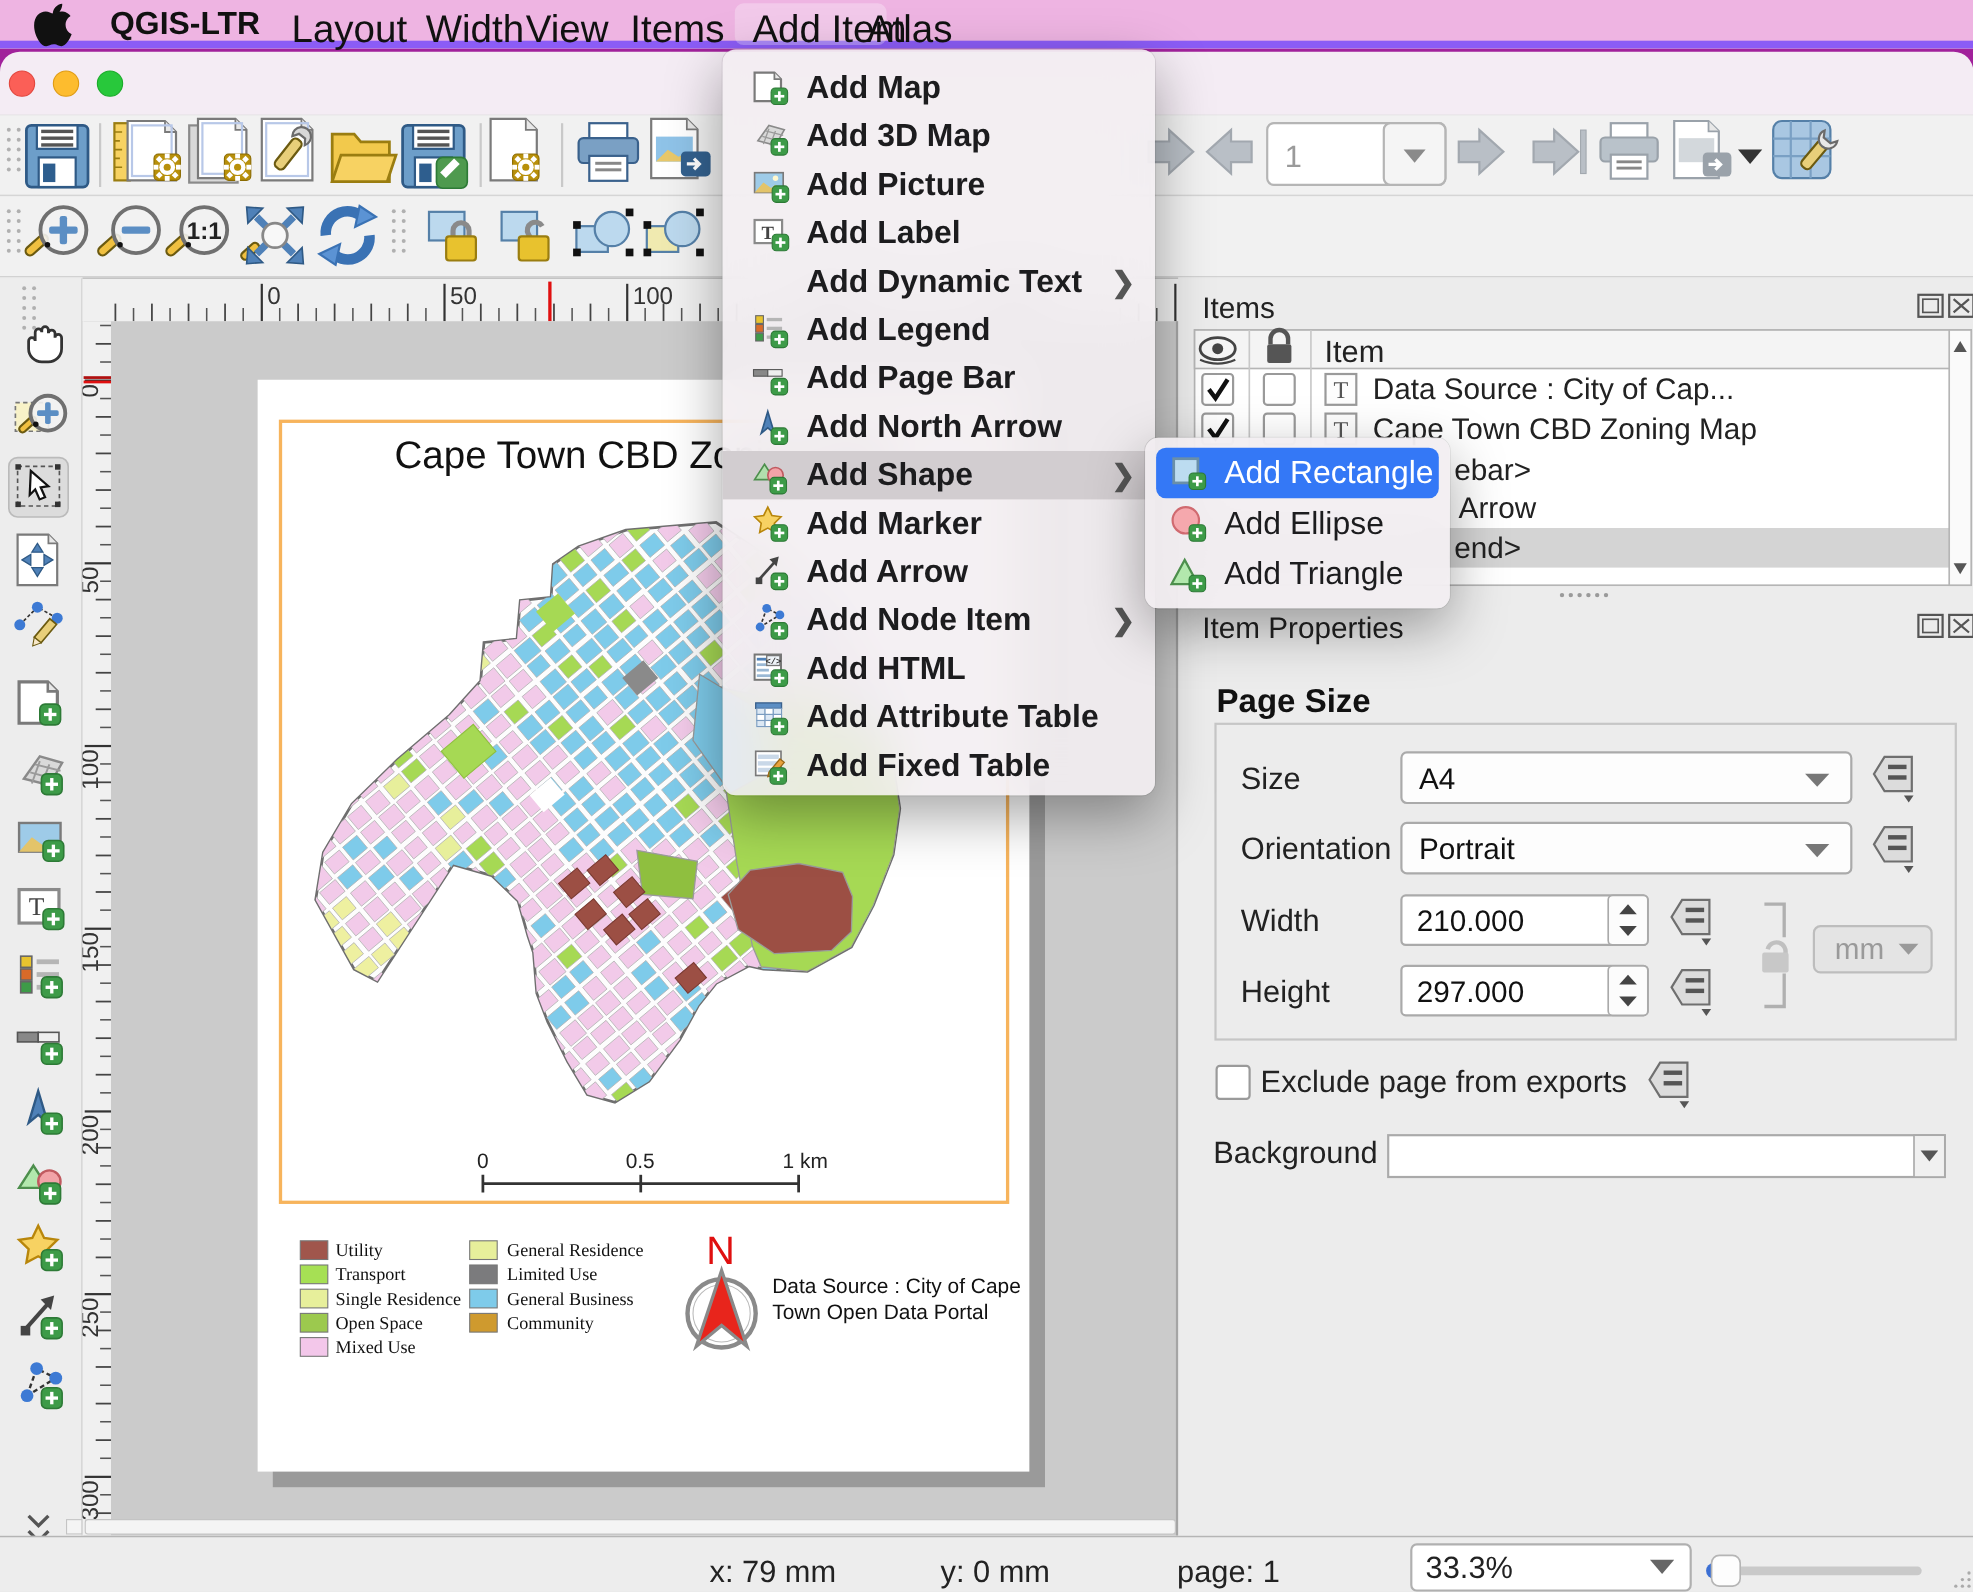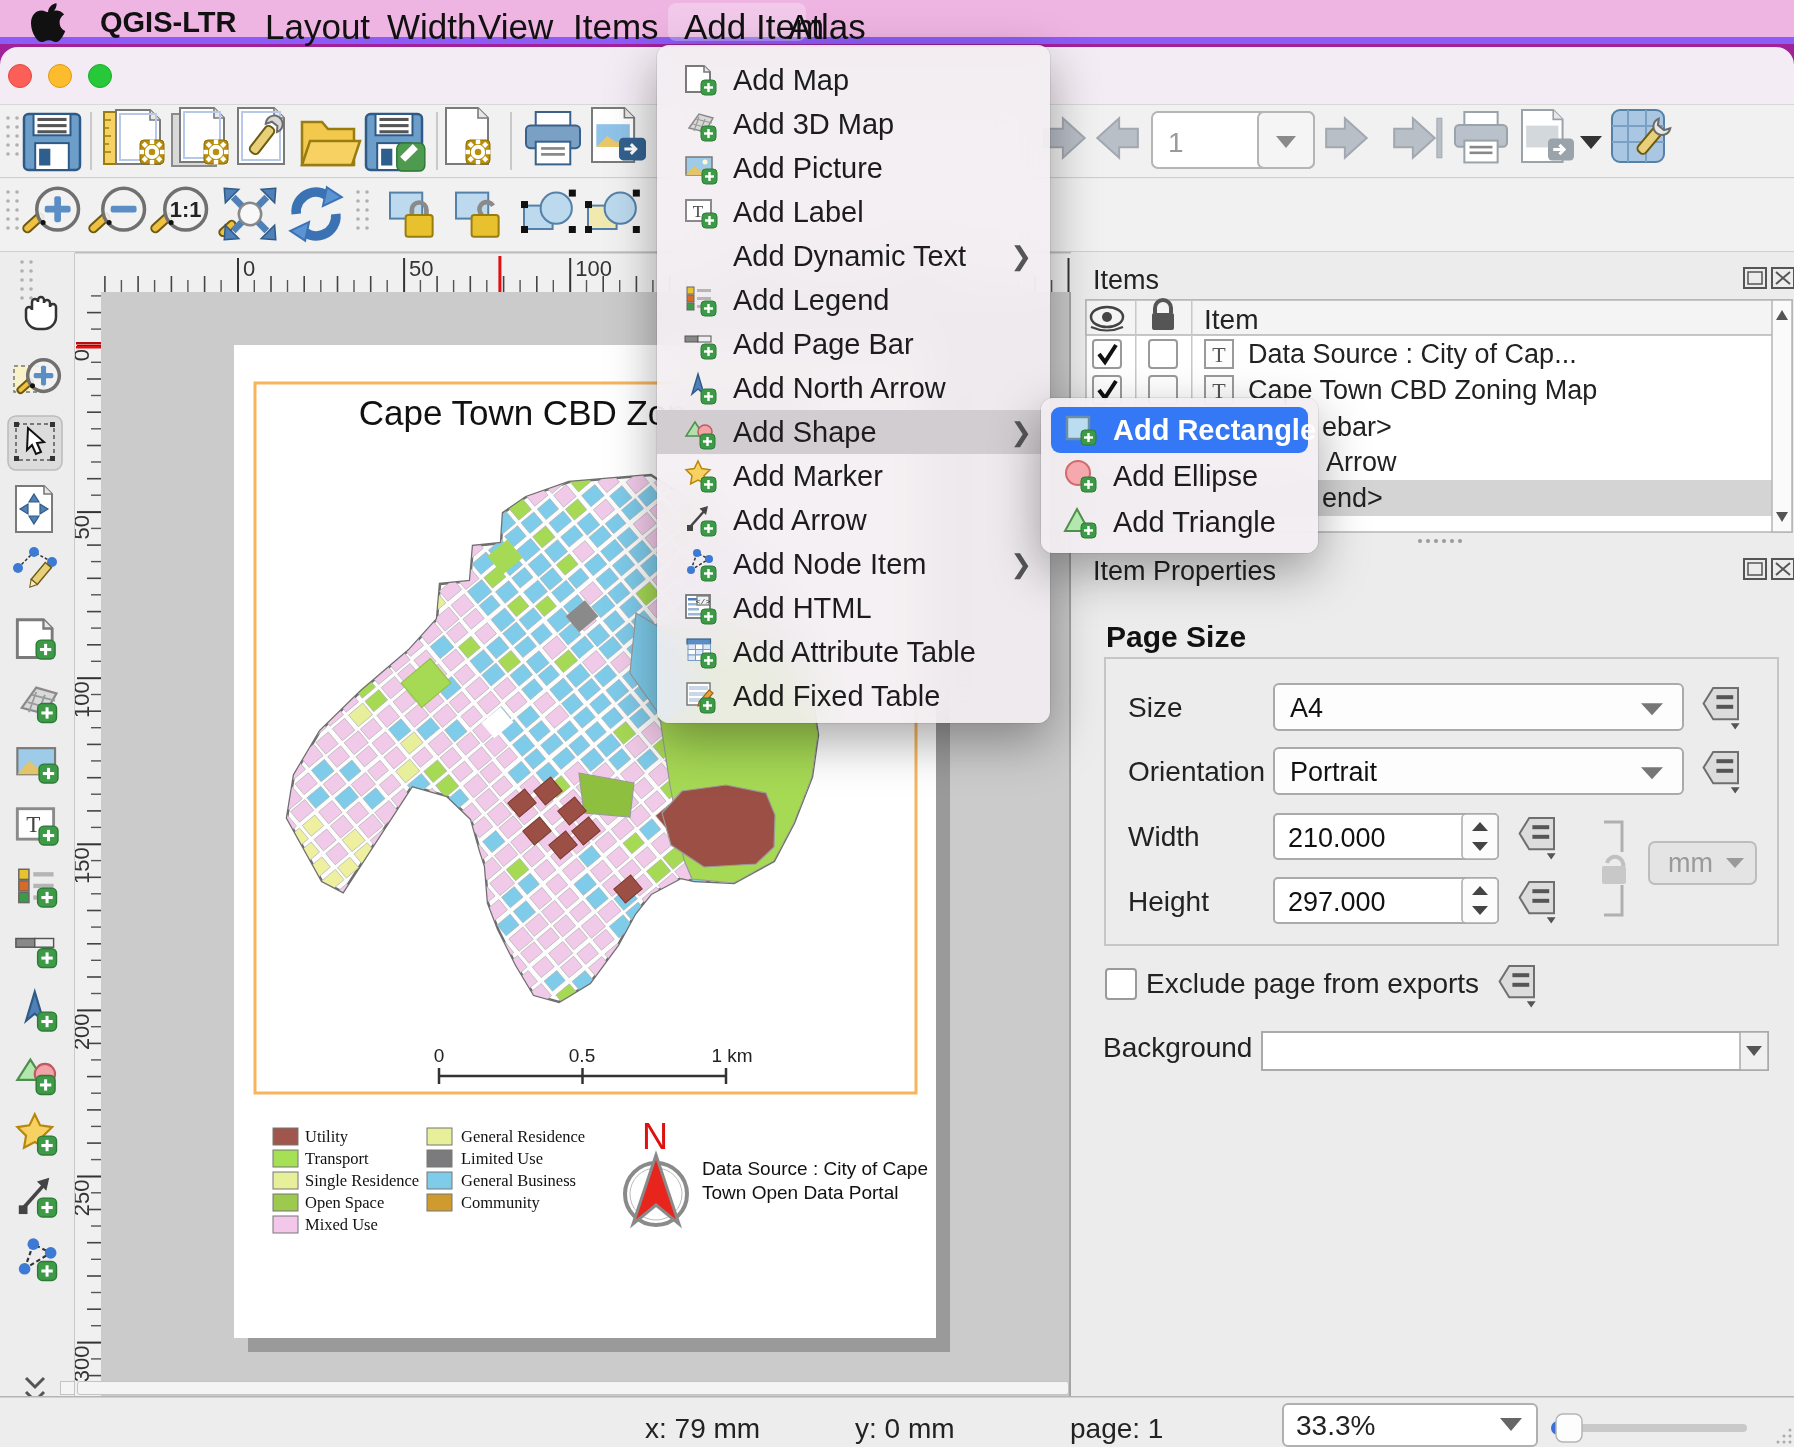--- a/index.html
+++ b/index.html
@@ -10,24 +10,24 @@
 #titlebar{position:absolute;left:0;top:47px;width:1794px;height:58px;background:#f4ecf4;border-bottom:1.5px solid #d8d8d8;border-radius:18px 18px 0 0;}
 .tl{position:absolute;top:17px;width:24px;height:24px;border-radius:50%;border:1px solid;}
 #toolbars{position:absolute;left:0;top:0;width:1794px;height:253px;}
 #toolbars > svg{pointer-events:none;}
 body > svg{position:absolute;}
 #dockleft{position:absolute;left:0;top:253px;width:75px;height:1143px;background:#ededed;border-right:1.5px solid #c9c9c9;}
 #canvas{position:absolute;left:76px;top:292px;width:995px;height:1104px;background:#cbcbcb;border-right:2px solid #a5a5a5;}
 .tbrow{position:absolute;left:0;width:1794px;height:73px;background:#f1f1f1;border-bottom:1.5px solid #cfcfcf;}
 #pageshadow{position:absolute;left:248px;top:359px;width:702px;height:993px;background:#9a9a9a;}
 #page{position:absolute;left:234px;top:345px;width:702px;height:993px;}
-#dropdown{position:absolute;left:657px;top:45px;width:393px;height:678px;background:rgba(242,238,241,0.88);backdrop-filter:blur(22px);-webkit-backdrop-filter:blur(22px);border-radius:12px;box-shadow:0 18px 50px rgba(0,0,0,0.35),0 0 0 1px rgba(0,0,0,0.08);padding-top:13px;z-index:60;}
+#dropdown{position:absolute;left:657px;top:45px;width:393px;height:678px;background:rgba(242,238,241,0.88);backdrop-filter:blur(22px);-webkit-backdrop-filter:blur(22px);border-radius:12px;box-shadow:0 18px 50px rgba(0,0,0,0.35),0 0 0 1px rgba(0,0,0,0.08);padding-top:13px;z-index:60;font-weight:bold;}
 .mrow{display:flex;align-items:center;height:44px;padding:0 18px 0 26px;}
 .mtext{font-size:29px;color:#1c1c1e;margin-left:14px;white-space:nowrap;}
-.mtext.white{color:#fff;font-weight:bold;}
+.mtext.white{color:#fff;}
 #submenu{position:absolute;left:1041px;top:398px;width:277px;height:155px;background:rgba(242,238,241,0.92);backdrop-filter:blur(22px);-webkit-backdrop-filter:blur(22px);border-radius:12px;box-shadow:0 18px 50px rgba(0,0,0,0.35),0 0 0 1px rgba(0,0,0,0.08);padding-top:9px;z-index:70;}
 .smrow{display:flex;align-items:center;height:46px;padding:0 10px 0 12px;margin:0 10px;border-radius:9px;}
 .smrow.sel{background:#3478f6;}
 </style></head>
 <body>
 <div id="menubar">
     <div style="position:absolute;left:30px;top:1px;"><svg width="36" height="44" viewBox="0 0 36 44" style="margin-top:0px;">
         <g fill="#111">
           <path d="M18.7 12.2c1.9 0 4.3-1.3 5.7-3 1.3-1.6 2.2-3.8 2.2-6 0-.3 0-.6-.1-.9-2.1.1-4.7 1.4-6.2 3.2-1.2 1.4-2.3 3.6-2.3 5.8 0 .3.1.7.1.8.1 0 .4.1.6.1zM12 41c2.6 0 3.7-1.7 6.9-1.7 3.3 0 4 1.7 6.9 1.7 2.8 0 4.7-2.6 6.5-5.1 2-2.9 2.8-5.8 2.9-5.9-.2-.1-5.6-2.3-5.6-8.5 0-5.4 4.3-7.8 4.5-8-2.8-4-7.1-4.1-8.3-4.1-3.2 0-5.8 1.9-7.4 1.9-1.8 0-4.1-1.8-6.9-1.8C6.2 9.5 1 13.9 1 22.2c0 5.2 2 10.6 4.5 14.2C7.6 39.3 9.5 41 12 41z"></path>
         </g>

